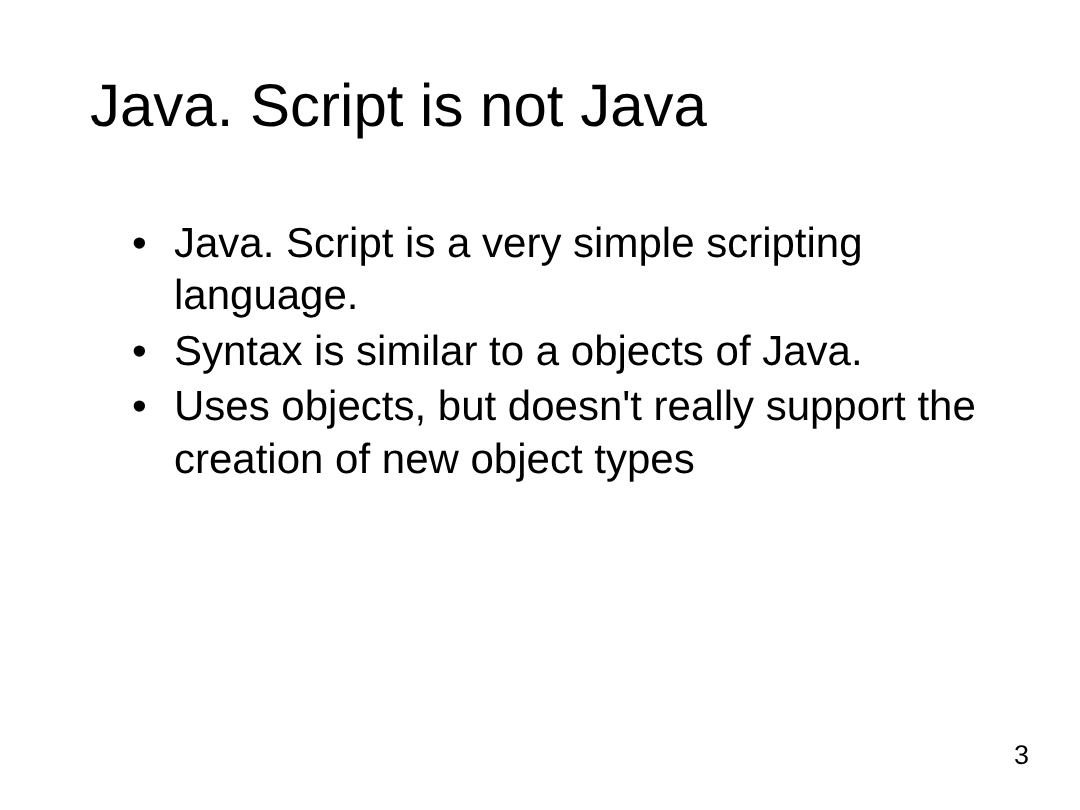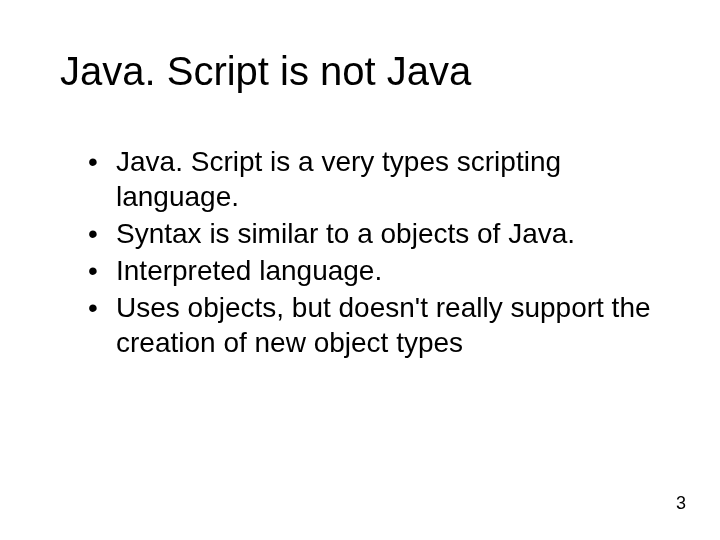--- a/index.html
+++ b/index.html
@@ -50,19 +50,18 @@
       font-size: 18px;
       color: #000;
     }
   </style>
 </head>
 <body>
 
 <div class="slide">
   <h1 class="title">Java. Script  is not Java</h1>
   <ul class="bullets">
-    <li> Java. Script is a very types scripting language.</li>
+    <li> Java. Script is a very simple scripting language.</li>
     <li> Syntax is similar to a objects of Java.</li>
-    <li> Interpreted language.</li>
     <li> Uses objects, but doesn't really support the creation of new object types</li>
   </ul>
   <div class="page-number">3</div>
 </div>
 
 </body></html>

